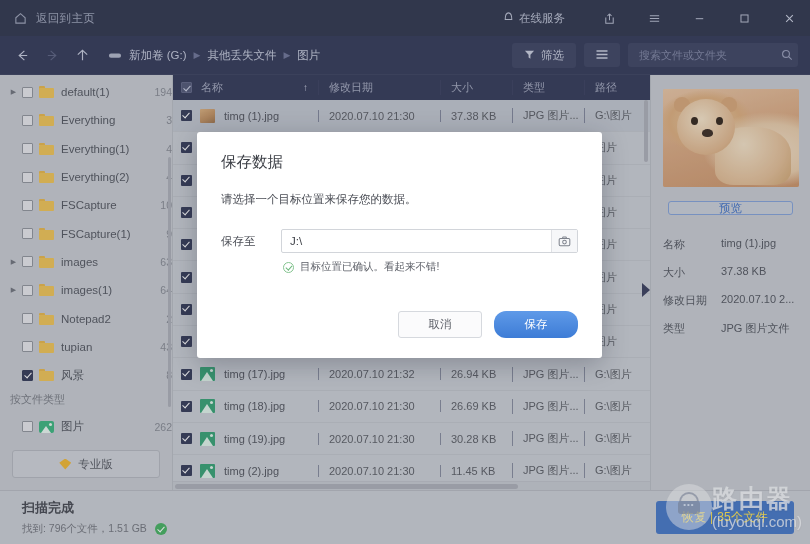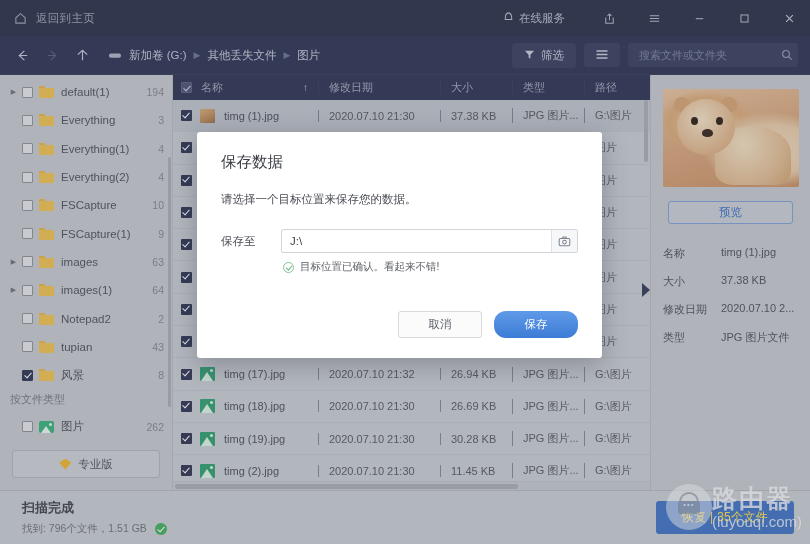--- a/index.html
+++ b/index.html
@@ -97,21 +97,21 @@
     border-right: 1px solid #b6b9c0;
     position: relative;
   }
   .tree {
     flex: 1; overflow: hidden;
     padding-top: 3px;
   }
   .tree-row {
     height: 28.3px;
     display: flex; align-items: center;
-    padding-left: 8px; padding-right: 8px;
+    padding-left: 8px; 
     font-size: 11.5px; color: #4d5059;
   }
   .tw {
     width: 11px; flex: 0 0 11px;
     display: flex; align-items: center; justify-content: center;
     color: #6b6e77; font-size: 7px;
   }
   .tw.empty { visibility: hidden; }
   .cbx {
     width: 11px; height: 11px; flex: 0 0 11px;
@@ -290,21 +290,21 @@
   }
   .dog-eye { position:absolute; width:7px; height:8px; border-radius:50%; background:#2b1d12; }
   .dog-eye.l { left:28px; top:28px; }
   .dog-eye.r { left:53px; top:28px; }
   .dog-nose { position:absolute; left:39px; top:40px; width:11px; height:8px; border-radius:50% 50% 45% 45%; background:#33231a; }
   .dog-ear { position:absolute; width:16px; height:15px; border-radius:50% 50% 40% 40%; background:#d6a372; }
   .dog-ear.l { left:11px; top:8px; }
   .dog-ear.r { left:58px; top:8px; }
   .pv-btn {
     margin: 14px 5px 0;
-    height: 23px; border: 1px solid #7f9ed6; border-radius: 3px;
+    height: 14px; border: 1px solid #7f9ed6; border-radius: 3px;
     background: #c9cdd6;
     display: flex; align-items: center; justify-content: center;
     color: #3d6fc4; font-size: 11.5px;
   }
   .pv-meta { margin-top: 22px; }
   .pv-line { display: flex; font-size: 11px; color: #4d5059; margin-bottom: 13px; }
   .pv-k { width: 58px; flex: 0 0 58px; }
   .pv-v { flex: 1; white-space: nowrap; overflow: hidden; text-overflow: ellipsis; color: #4d5059; }
 
   

